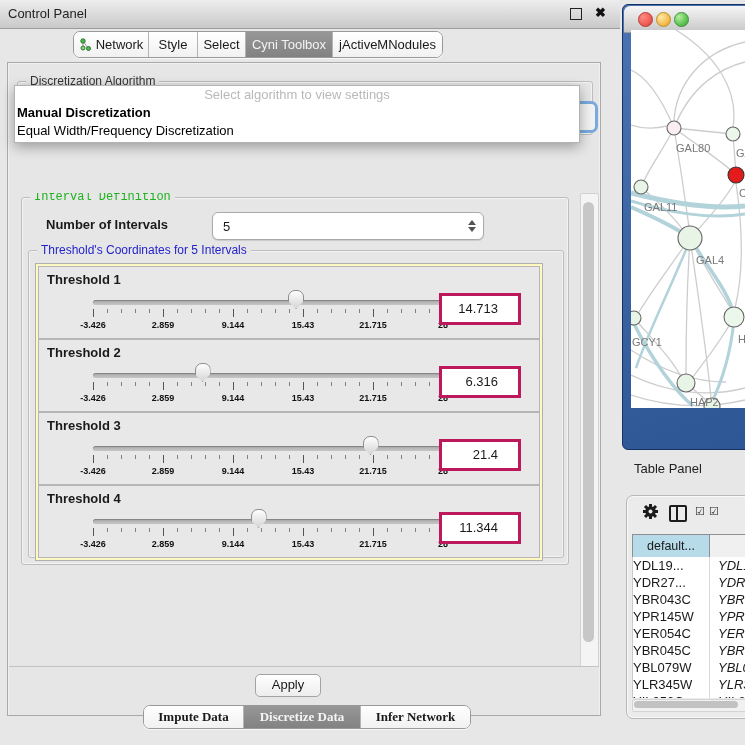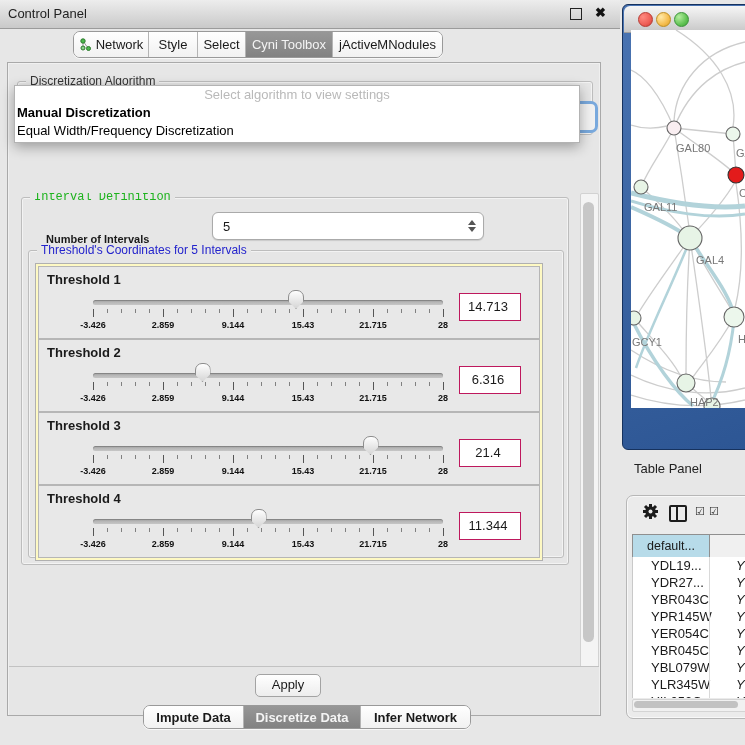--- a/index.html
+++ b/index.html
@@ -14,21 +14,21 @@
   .close-icon{position:absolute;right:14px;top:5px;font-size:13px;font-weight:bold;color:#111;}
 
   
   .seg-group{position:absolute;display:flex;border:1px solid #999;border-radius:7px;overflow:hidden;
     background:#fdfdfd;box-shadow:0 1px 0 rgba(255,255,255,.7);}
   .seg{display:flex;align-items:center;justify-content:center;font-size:13px;color:#1a1a1a;
     border-right:1px solid #b4b4b4;background:linear-gradient(#ffffff,#f1f1f1);white-space:nowrap;}
   .seg:last-child{border-right:none;}
   .seg.sel{background:linear-gradient(#979797,#828282);color:#f4f4f4;}
   .toptabs{left:73px;top:31px;height:25px;}
-  .bottomtabs{left:143px;top:705px;height:22px;}
+  .bottomtabs{left:143px;top:705px;height:22px;font-family:Liberation Serif, serif;}
   .bottomtabs .seg{font-weight:600;}
 
   
   .main-panel{position:absolute;left:7px;top:62px;width:592px;height:652px;background:#e6e6e6;
     border:1px solid #a9a9a9;box-shadow:inset 0 0 0 1px #f0f0f0;}
 
   .group{position:absolute;border:1px solid #bdbdbd;border-radius:3px;box-shadow:inset 0 0 0 1px #f3f3f3;}
   .group-title{position:absolute;top:-8px;left:8px;background:#e6e6e6;padding:0 4px;font-size:12px;line-height:14px;}
   .gt-dark{color:#333;}
   .gt-green{color:#1db31d;font-family:Liberation Mono, monospace;}
@@ -64,22 +64,22 @@
     background:linear-gradient(#a9a9a9,#c6c6c6);box-shadow:inset 0 1px 1px rgba(0,0,0,.25);}
   .t-handle{position:absolute;top:-10px;width:14px;height:17px;
     background:linear-gradient(#fefefe,#d6d6d6);border:1px solid #8d8d8d;
     border-radius:7px 7px 3px 3px;
     clip-path:polygon(0 0,100% 0,100% 58%,50% 100%,0 58%);}
   .ticks{position:absolute;left:54px;width:350px;top:42px;height:9px;}
   .ticks i{position:absolute;top:0;width:1px;height:4px;background:#808080;}
   .ticks i.major{height:8px;background:#555;}
   .scale{position:absolute;left:54px;width:350px;top:53px;height:12px;}
   .scale b{position:absolute;transform:translateX(-50%);font-size:9px;font-weight:bold;color:#111;white-space:nowrap;}
-  .tvalue{position:absolute;right:18px;top:26px;width:56px;height:26px;background:#fff;border:1px solid #be185d;
-    font-size:13px;text-align:center;line-height:26px;padding-right:4px;}
+  .tvalue{position:absolute;right:18px;top:26px;width:56px;height:26px;background:#fff;border:3px solid #be185d;
+    font-size:13px;text-align:right;line-height:26px;padding-right:20px;}
 
   
   .attr-list{position:absolute;background:#fff;border:1px solid #bdbdbd;overflow:hidden;}
   .attr-item{font-size:13px;height:17px;line-height:17px;padding-left:8px;}
   .attr-scroll{position:absolute;right:2px;top:2px;bottom:2px;width:11px;background:#f2f2f2;border-left:1px solid #dcdcdc;}
   .attr-scroll .thumb{position:absolute;left:1px;top:2px;width:9px;height:44px;background:#bcbcbc;border-radius:5px;}
 
   
   .bottom-bar{position:absolute;left:1px;right:1px;top:603px;height:48px;background:#e6e6e6;border-top:1px solid #c2c2c2;}
   .apply-btn{position:absolute;left:246px;top:7px;width:64px;height:21px;background:linear-gradient(#ffffff,#ededed);
@@ -105,21 +105,21 @@
   .col-icon:before{content:"";position:absolute;left:5px;top:0;bottom:0;width:2px;background:#1c1c1c;}
   .chk{font-size:11px;color:#1c1c1c;top:9px;}
   .tp-header{position:absolute;left:5px;top:38px;height:22px;display:flex;border-top:1px solid #8f8f8f;border-bottom:1px solid #8f8f8f;}
   .tp-h1{width:76px;background:#b7dbe9;border-left:1px solid #8f8f8f;border-right:1px solid #8f8f8f;
     font-size:12.5px;text-align:center;line-height:22px;}
   .tp-h2{width:62px;background:#f0f0f0;font-size:12.5px;text-align:right;line-height:22px;padding-right:3px;}
   .tp-rows{position:absolute;left:5px;top:61px;width:134px;height:141px;background:#fff;overflow:hidden;
     border-left:1px solid #c9c9c9;}
   .tp-rows:before{content:"";position:absolute;left:76px;top:0;bottom:0;width:1px;background:#d9d9d9;}
   .trow{height:17px;line-height:17px;font-size:13px;white-space:nowrap;}
-  .trow .c1{display:inline-block;width:70px;padding-left:18px;}
+  .trow .c1{display:inline-block;width:70px;padding-left:0;}
   .trow .c2{display:inline-block;padding-left:15px;font-style:italic;}
   .hscroll{position:absolute;left:5px;top:203px;width:134px;height:11px;background:#f1f1f1;border:1px solid #d4d4d4;border-radius:2px;}
   .hscroll .thumb{position:absolute;left:1px;top:1px;width:104px;height:7px;background:#c2c2c2;border-radius:4px;}
 
   svg text{font-family:"Liberation Sans",sans-serif;}
 </style>
 </head>
 <body>
 
 <div id="app">
@@ -160,21 +160,21 @@
     <div class="group" style="left:9px;top:18px;width:574px;height:52px;">
       <span class="group-title gt-dark">Discretization Algorithm</span>
     </div>
 
 
     <div class="viewport" style="left:9px;top:130px;">
 
       <div class="group" style="left:4px;top:4px;width:546px;height:366px;background:#e6e6e6;">
         <span class="group-title gt-green">Interval Definition</span>
 
-        <span style="position:absolute;left:24px;top:19px;font-size:11px;font-weight:bold;margin-top:16px;">Number of Intervals</span>
+        <span style="position:absolute;left:24px;top:19px;font-size:13px;font-weight:bold;">Number of Intervals</span>
         <div class="combo" style="left:190px;top:14px;width:270px;height:26px;">
           <span class="val">5</span>
           <span class="stepper">
               <i class="up"></i>
               <i class="dn"></i>
             </span>
         </div>
 
         <div class="group" style="left:6px;top:52px;width:534px;height:306px;">
           <span class="group-title gt-blue">Threshold's Coordinates for 5 Intervals</span>

